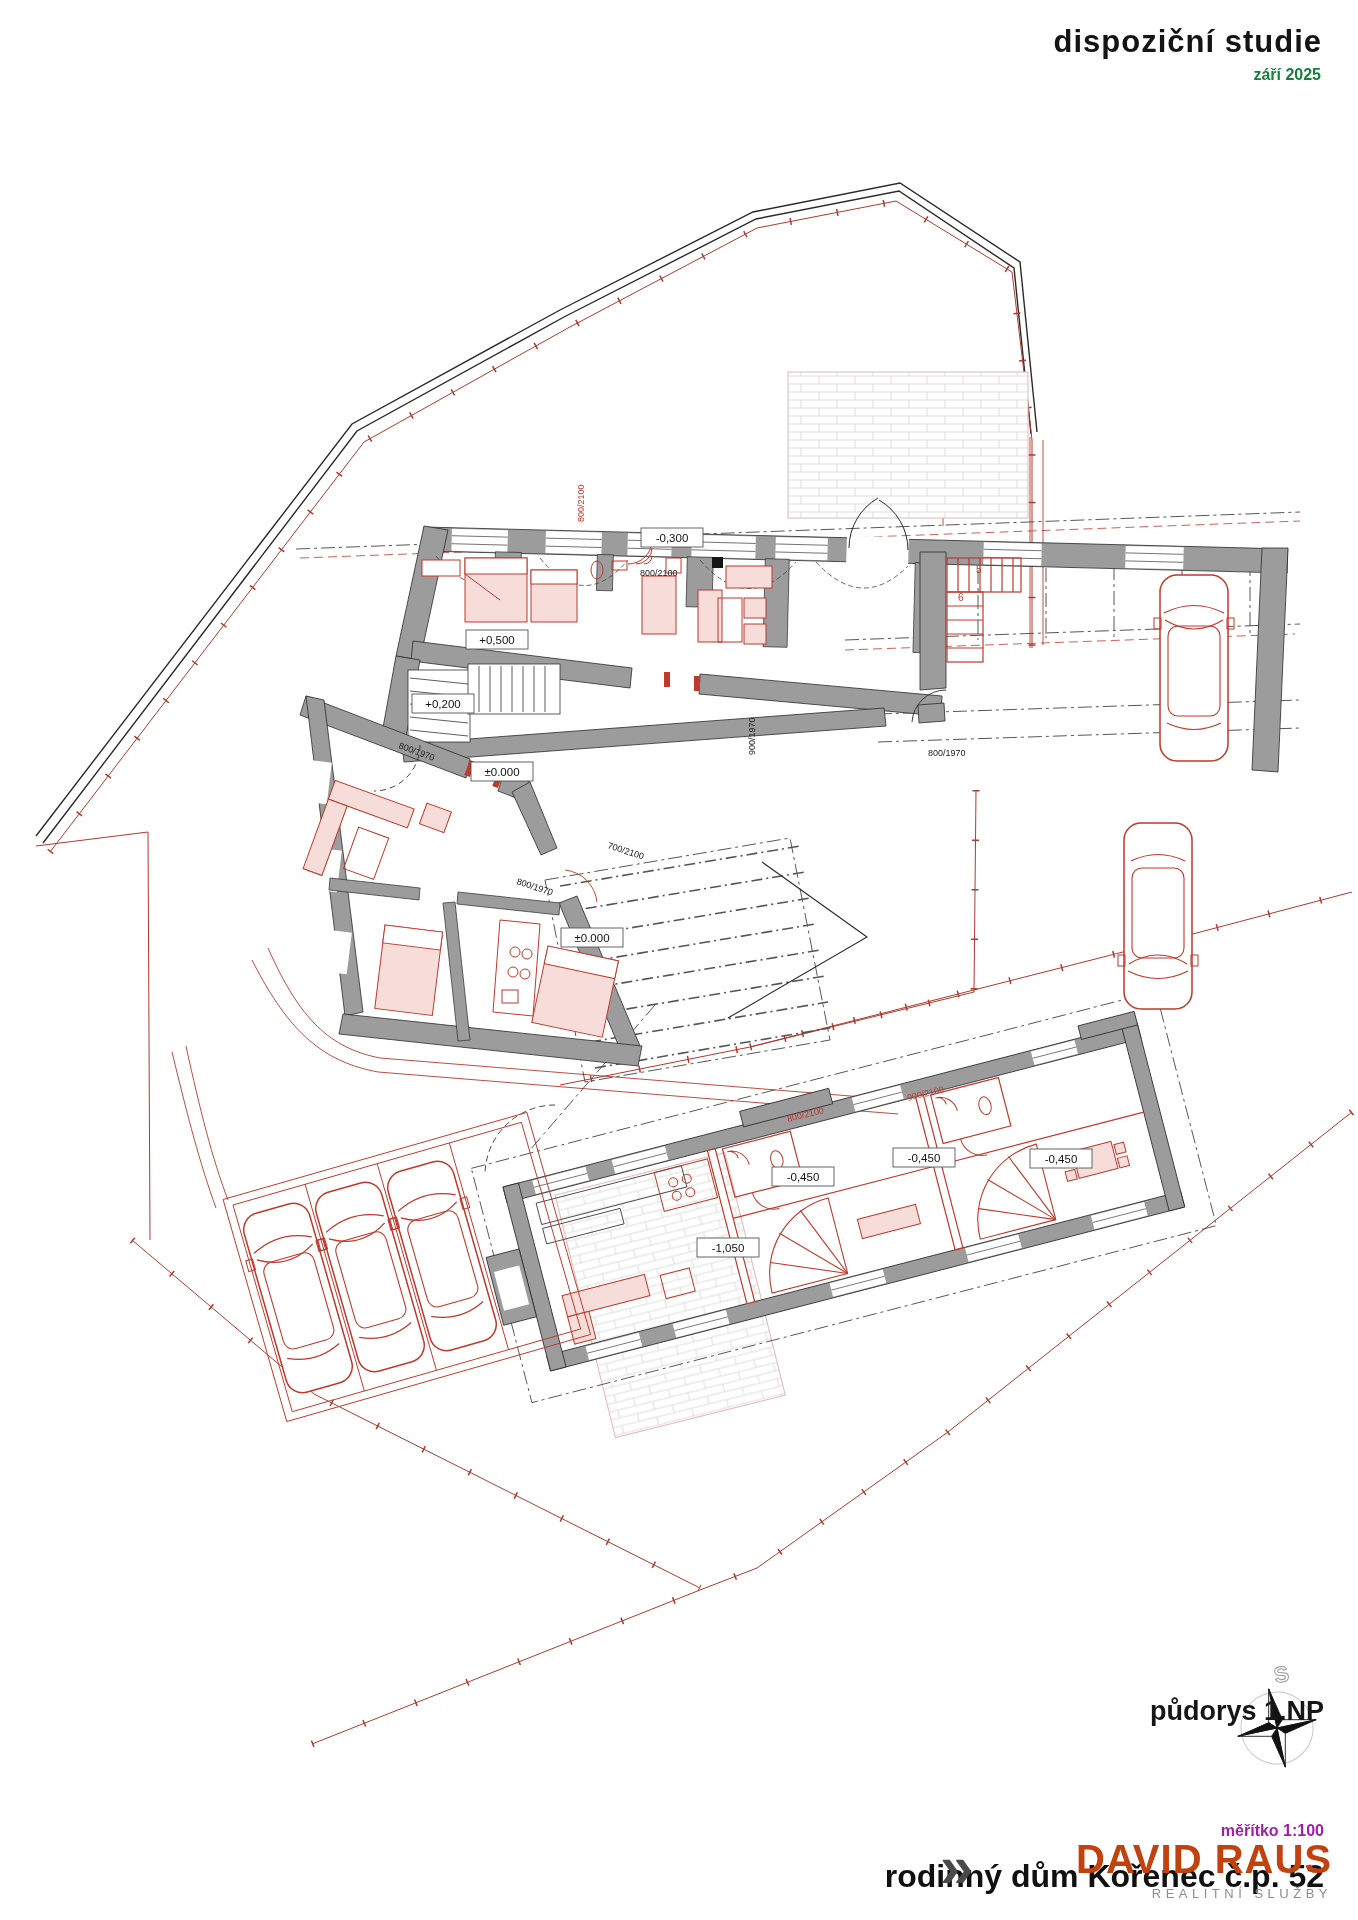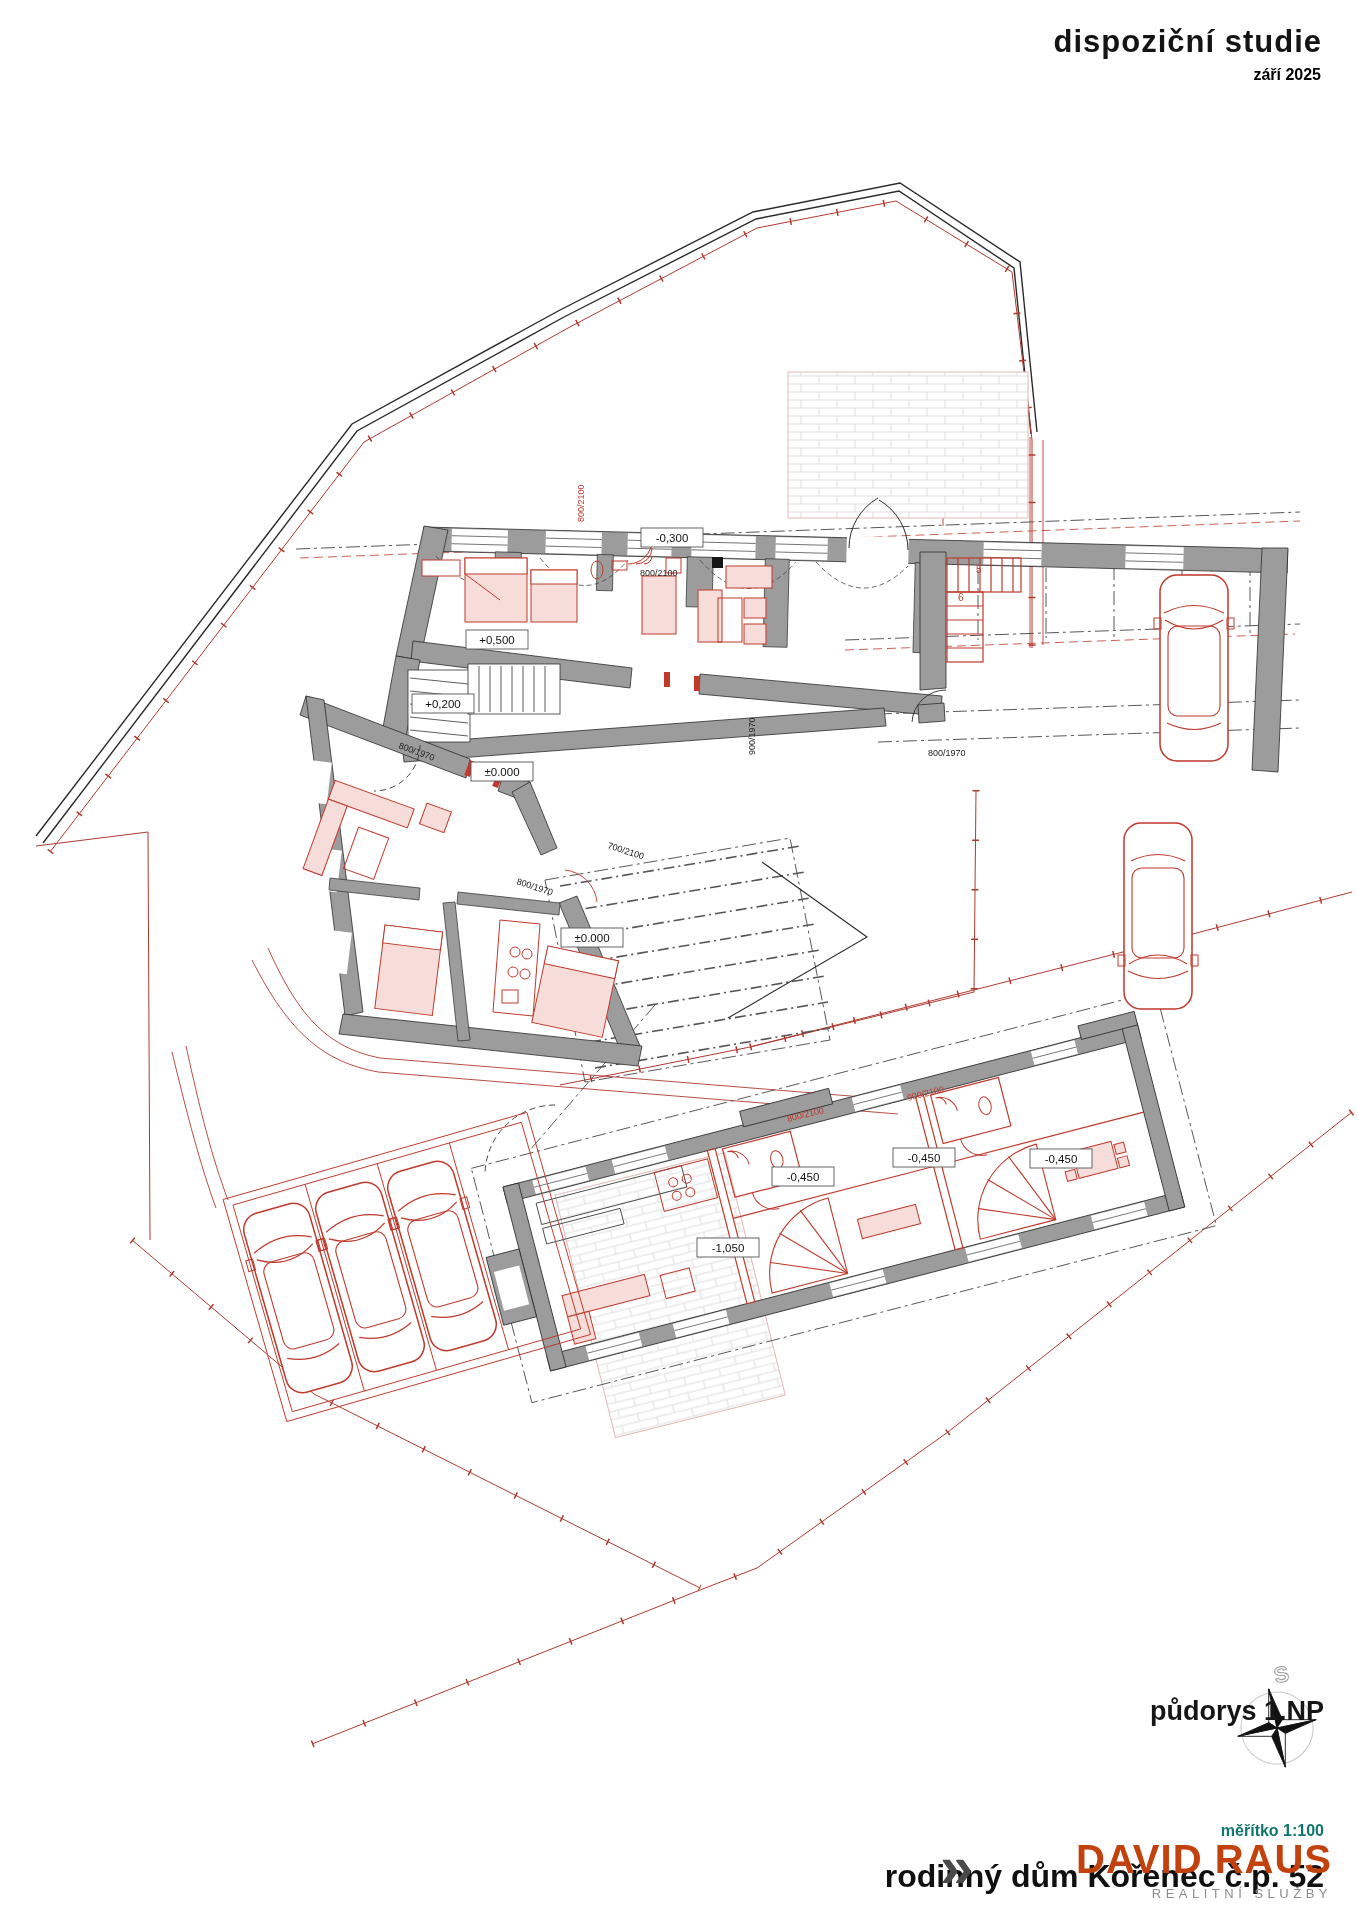--- a/index.html
+++ b/index.html
@@ -1,22 +1,22 @@
 <!DOCTYPE html>
 <html><head>
 <meta charset="utf-8">
 <style>
   html,body{margin:0;padding:0;background:#ffffff;}
   #page{position:relative;width:1358px;height:1920px;background:#fff;overflow:hidden;
         font-family:"Liberation Sans",sans-serif;}
   .hdr-title{position:absolute;top:24px;right:36px;font-size:31px;letter-spacing:1px;
              color:#141414;font-weight:600;text-align:right;}
-  .hdr-date{position:absolute;top:66px;right:37px;font-size:16px;color:#000000;font-weight:600;}
+  .hdr-date{position:absolute;top:66px;right:37px;font-size:16px;color:#15803d;font-weight:600;}
   .ft-plan{position:absolute;top:1696px;right:34px;font-size:27px;color:#161616;font-weight:700;}
-  .ft-scale{position:absolute;top:1822px;right:34px;font-size:16px;color:#0f766e;font-weight:600;}
+  .ft-scale{position:absolute;top:1822px;right:34px;font-size:16px;color:#a21caf;font-weight:600;}
   .ft-project{position:absolute;top:1858px;right:34px;font-size:32px;color:#101010;font-weight:600;}
   .brand{position:absolute;top:1840px;right:26px;width:420px;text-align:right;}
   .brand-name{font-size:40px;font-weight:bold;color:#c2410c;letter-spacing:1px;line-height:38px;}
   .brand-tag{font-size:13px;letter-spacing:4.5px;color:#8d8d8d;margin-top:8px;}
   .brand-glyph{position:absolute;left:28px;top:-8px;font-size:60px;color:#4a4a4a;font-weight:bold;}
   svg text{font-family:"Liberation Sans",sans-serif;}
   .ebox rect{fill:#fff;stroke:#555;stroke-width:0.9;}
   .ebox text{font-size:11.5px;fill:#111;text-anchor:middle;}
   .doorlbl{font-size:9px;fill:#222;}
   .doorlbl.red{fill:#c0392b;}

